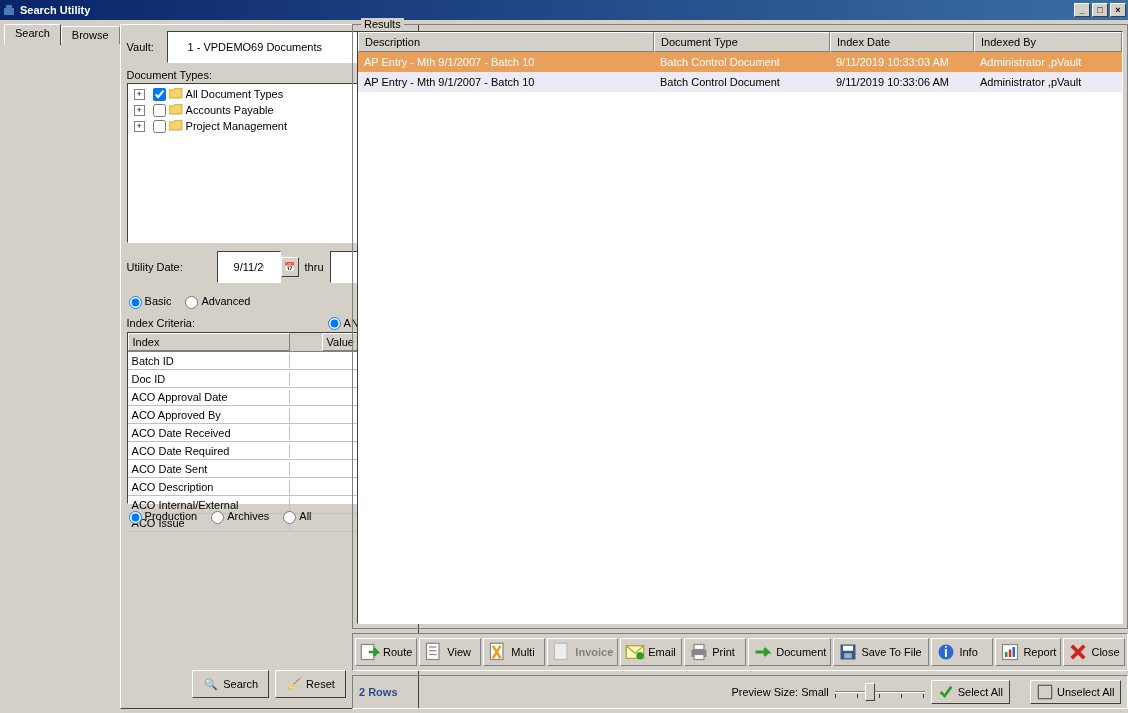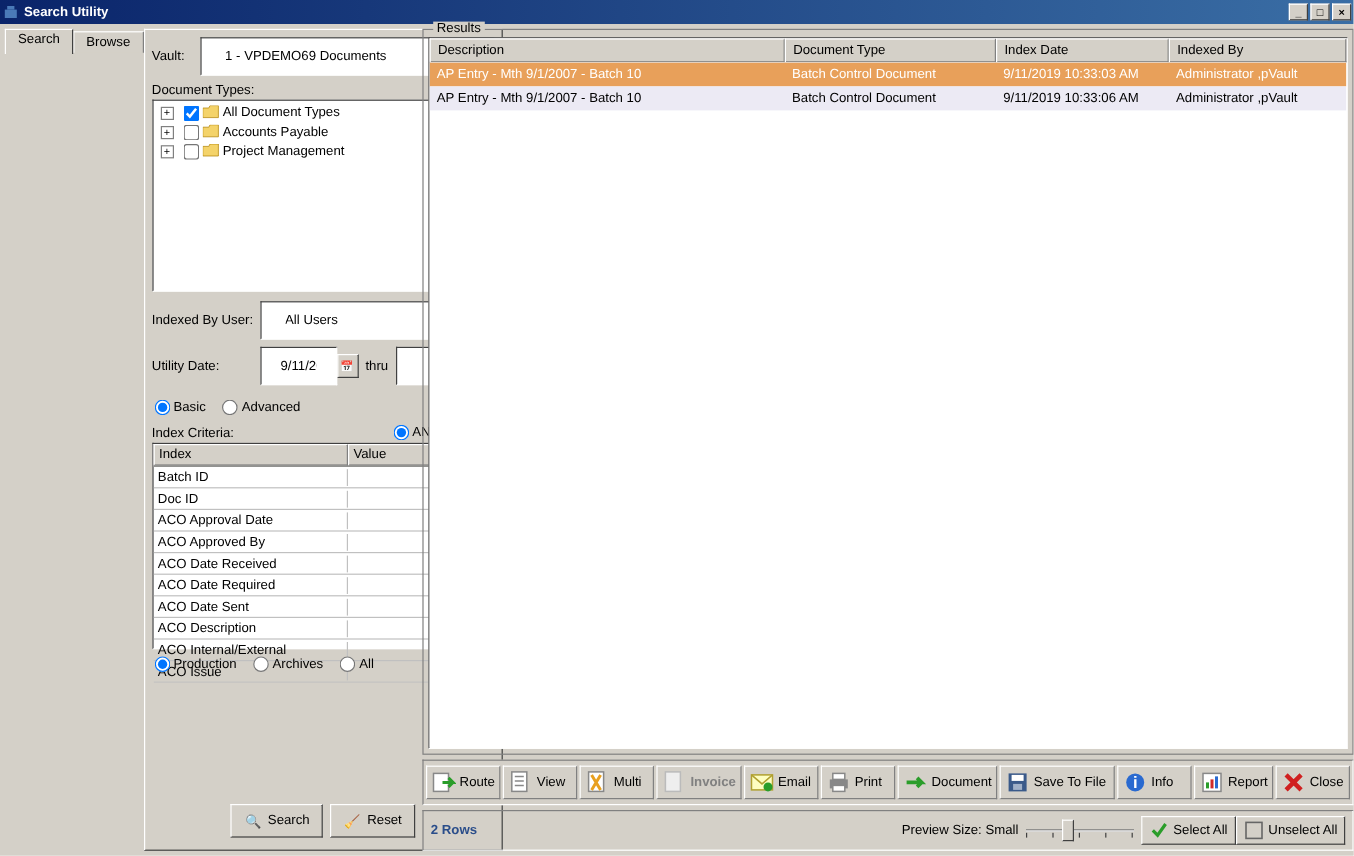--- a/index.html
+++ b/index.html
@@ -36,21 +36,21 @@
   .chk { width:13px; height:13px; margin-right:3px; }
   .folder-icon { width:14px; height:12px; margin-right:3px; display:inline-block;}
   .folder-icon svg { width:14px; height:12px; }
   
   .radio-row { display:flex; align-items:center; gap:14px; margin:6px 2px; }
   input[type=radio] { margin:0 3px 0 0; vertical-align:middle; }
   
   .criteria-header { display:flex; justify-content:space-between; align-items:center; margin:2px 0;}
   
   .grid { background:white; border:1px solid; border-color:#404040 #fff #fff #404040; height:172px; display:flex; flex-direction:column;}
-  .grid-head { display:flex; background:#d4d0c8; border-bottom:1px solid #808080;}
+  .grid-head { display:flex; background:#d4d0c8; border-bottom:1px solid #808080;gap:32px;}
   .grid-head-cell { border:1px solid; border-color:#fff #808080 #808080 #fff; padding:2px 4px; }
   .grid-body { flex:1; overflow:auto; }
   .grid-row { display:flex; border-bottom:1px solid #c0c0c0; height:18px; align-items:center; }
   .grid-cell { padding:1px 4px; border-right:1px solid #c0c0c0; overflow:hidden; white-space:nowrap;}
   .scroll-track { width:16px; background:#d4d0c8; border-left:1px solid #808080;}
   
   .date-input { width:64px; }
   .date-btn { width:18px; height:20px; border:1px solid; border-color:#fff #404040 #404040 #fff; background:#d4d0c8; display:inline-flex; align-items:center; justify-content:center; font-size:9px; color:#a03010; cursor:default;}
   
   .btn { border:1px solid; border-color:#fff #404040 #404040 #fff; background:#d4d0c8; padding:3px 6px; display:inline-flex; align-items:center; gap:4px; cursor:default; height:24px;}
@@ -140,26 +140,20 @@
           <input type="checkbox" class="chk" style="">
           <span class="folder-icon"><svg viewBox="0 0 14 12">
                 <path d="M0 2 L5 2 L6 0 L13 0 L13 10 L0 10 Z" fill="#f4d36a" stroke="#b08000" stroke-width="0.6"></path>
               </svg></span>
           <span>Project Management</span>
         </div>
       </div>
 
       <div style="height:8px"></div>
       <div class="row">
-        <span class="lbl">Indexed By User:</span>
-        <select style="width:180px">
-          <option>All Users</option>
-        </select>
-      </div>
-      <div class="row">
         <span class="lbl">Utility Date:</span>
         <input type="text" class="date-input" value="9/11/2019" style="">
         <span class="date-btn">📅</span>
         <span style="margin:0 6px">thru</span>
         <input type="text" class="date-input" style="">
         <span class="date-btn">📅</span>
       </div>
 
       <div class="radio-row">
         <label><input type="radio" name="mode" checked="" style=""><span>Basic</span></label>
@@ -395,21 +389,21 @@
         </div>
       </div>
       <button class="btn">
         <span class="btn-icon">
             <svg viewBox="0 0 12 12">
               <path d="M2 6 L5 9 L10 2" stroke="#2a9d2a" fill="none" stroke-width="2"></path>
             </svg>
           </span>
         <span>Select All</span>
       </button>
-      <button class="btn" style="margin-left:0">
+      <button class="btn" style="margin-left:20px">
         <span class="btn-icon">
             <svg viewBox="0 0 12 12">
               <rect x="1" y="1" width="10" height="10" fill="none" stroke="#666"></rect>
             </svg>
           </span>
         <span>Unselect All</span>
       </button>
     </div>
   </div>
 </div>

